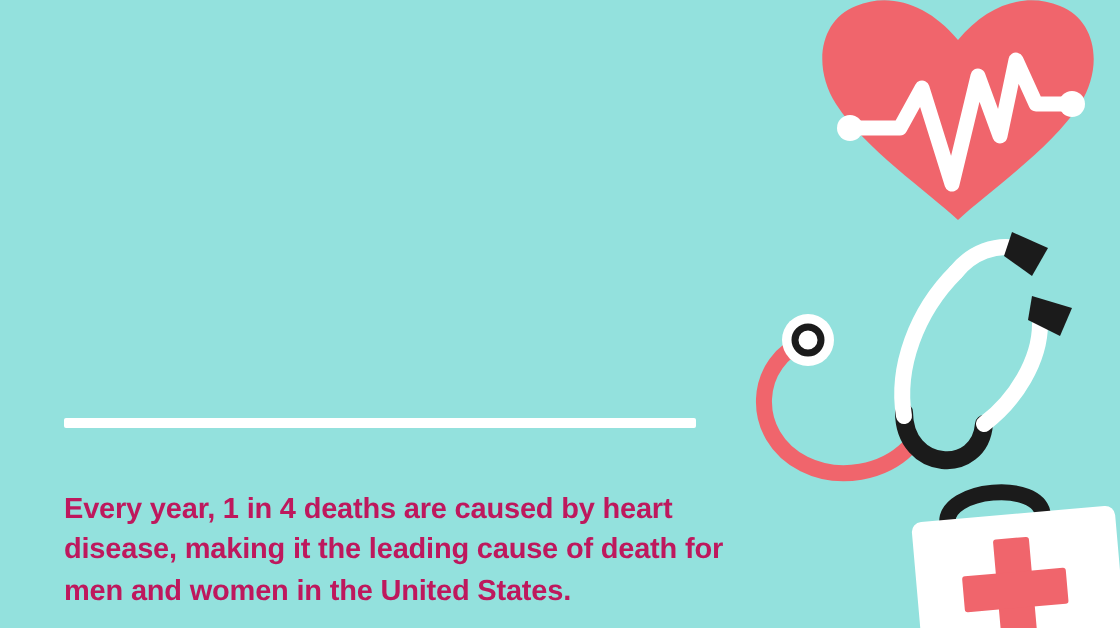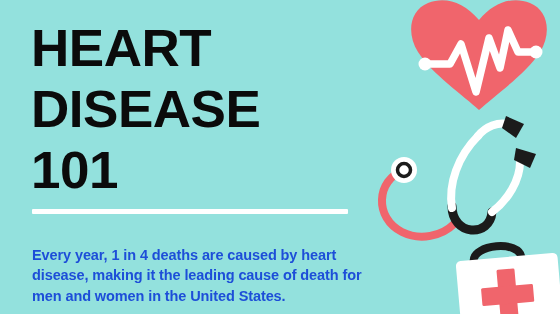--- a/index.html
+++ b/index.html
@@ -50,21 +50,21 @@
     background: #FFFFFF;
     border-radius: 1px;
   }
 
   
   .bodycopy {
     position: absolute;
     left: 32px;
     top: 230px;
     width: 330px;
-    color: #1d4ed8;
+    color: #be185d;
     font-family: "Liberation Sans", sans-serif;
     font-weight: 600;
     font-size: 14.5px;
     line-height: 20.5px;
     letter-spacing: -0.1px;
   }
 
   
   .art {
     position: absolute;
@@ -72,25 +72,20 @@
   }
   .art-heart   { left: 404px; top: -4px;  width: 150px; height: 118px; }
   .art-steth   { left: 368px; top: 100px; width: 192px; height: 145px; }
   .art-kit     { left: 432px; top: 238px; width: 128px; height: 80px;  }
 </style>
 </head>
 <body>
 
 <div id="poster">
 
-  <div class="headline">
-    <span class="headline-line">HEART</span>
-    <span class="headline-line">DISEASE</span>
-    <span class="headline-line">101</span>
-  </div>
 
   <div class="divider"></div>
 
   <p class="bodycopy">Every year, 1 in 4 deaths are caused by heart disease, making it the leading cause of death for men and women in the United States.</p>
 
   <svg class="art art-heart" viewBox="0 0 150 118">
     <path d="M75 114
              C 60 100, 28 78, 14 56
              C 2 37, 6 14, 24 7
              C 41 0, 60 6, 75 24

